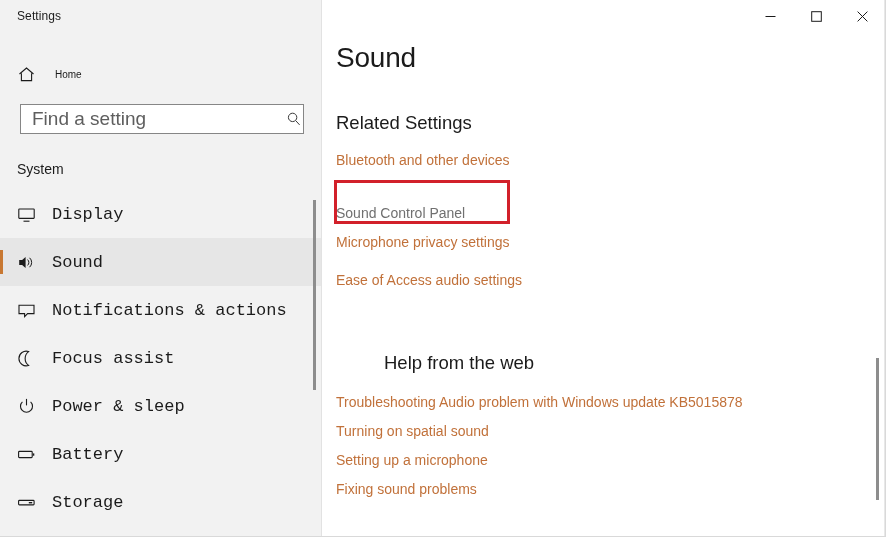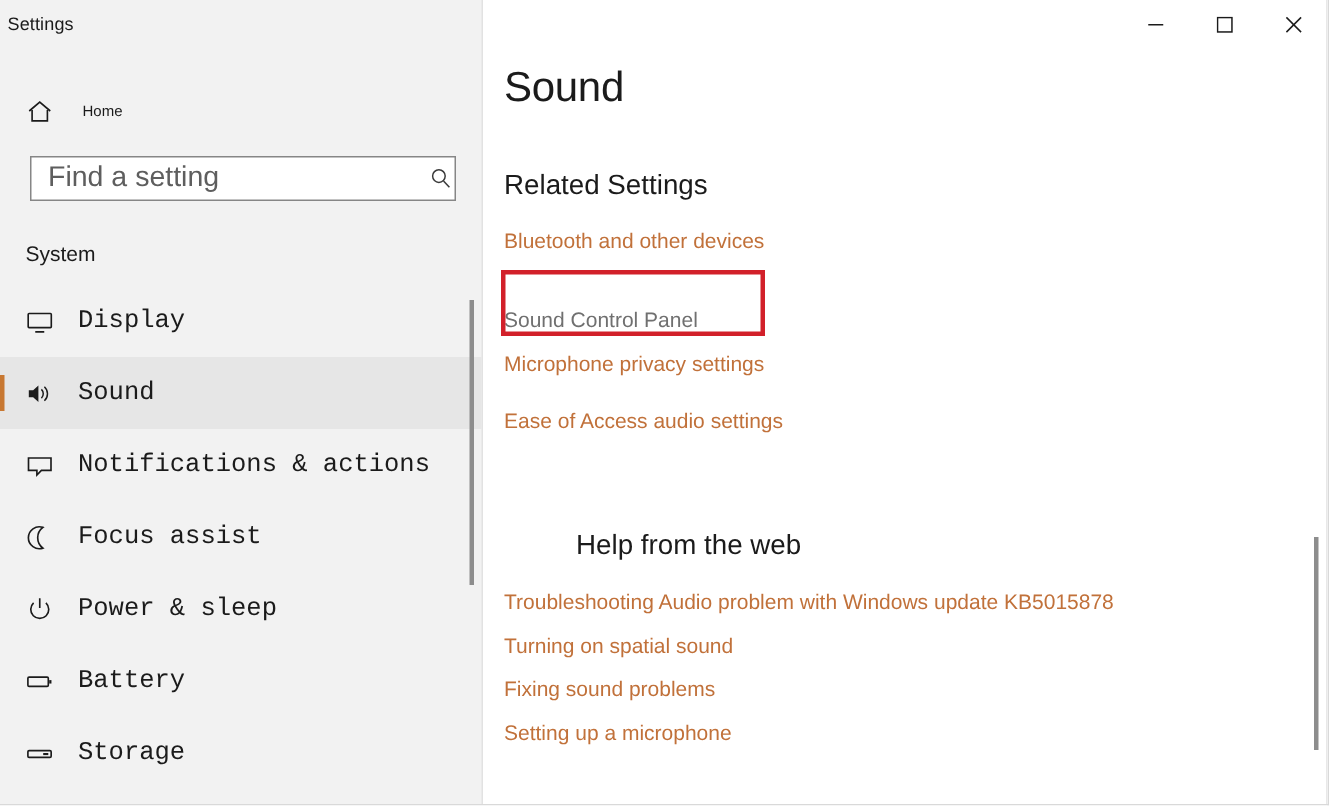--- a/index.html
+++ b/index.html
@@ -22,21 +22,21 @@
   .sidebar {
     position: relative;
     width: 322px; height: 100%;
     background: #f2f2f2;
     border-right: 1px solid #e2e2e2;
     flex: 0 0 322px;
   }
   .titlebar-left {
     height: 32px;
     display: flex; align-items: center;
-    padding-left: 5px;
+    padding-left: 17px;
   }
   .titlebar-left .app-title {
     font-size: 12px; color: #1b1b1b; letter-spacing: .1px;
   }
 
   .home-row {
     display: flex; align-items: center;
     height: 40px;
     margin-top: 22px;
     padding-left: 17px;
@@ -329,24 +329,24 @@
       <div class="help-head">Help from the web</div>
 
       <div class="help-list">
         <div class="row">
           <a class="link" href="#">Troubleshooting Audio problem with Windows update KB5015878</a>
         </div>
         <div class="row">
           <a class="link" href="#">Turning on spatial sound</a>
         </div>
         <div class="row">
+          <a class="link" href="#">Setting up a microphone</a>
+        </div>
+        <div class="row">
           <a class="link" href="#">Fixing sound problems</a>
-        </div>
-        <div class="row">
-          <a class="link" href="#">Setting up a microphone</a>
         </div>
       </div>
 
     </div>
 
     <div class="main-scroll"></div>
     <div class="main-divider"></div>
   </div>
 
   <div class="annot"></div>

